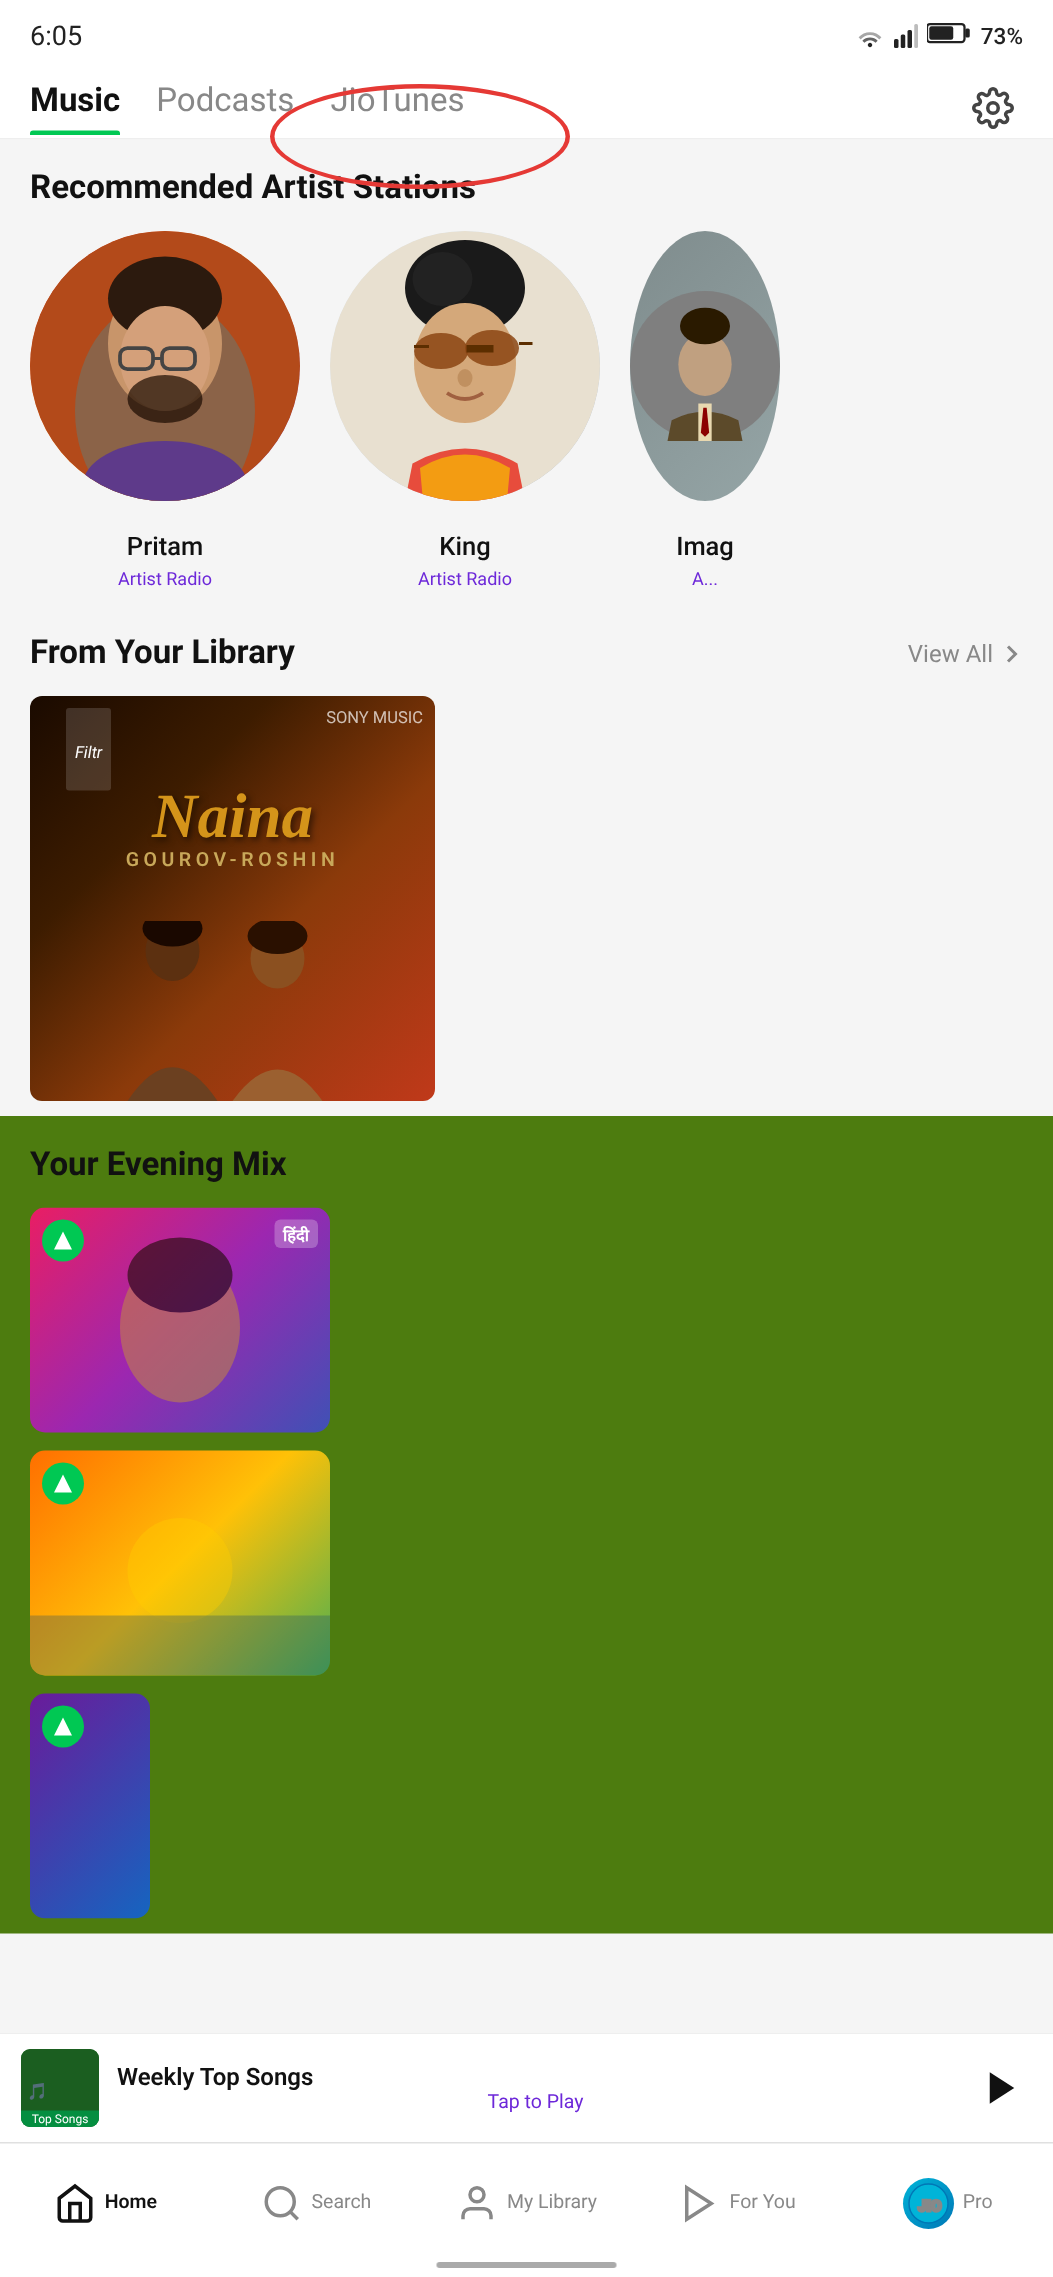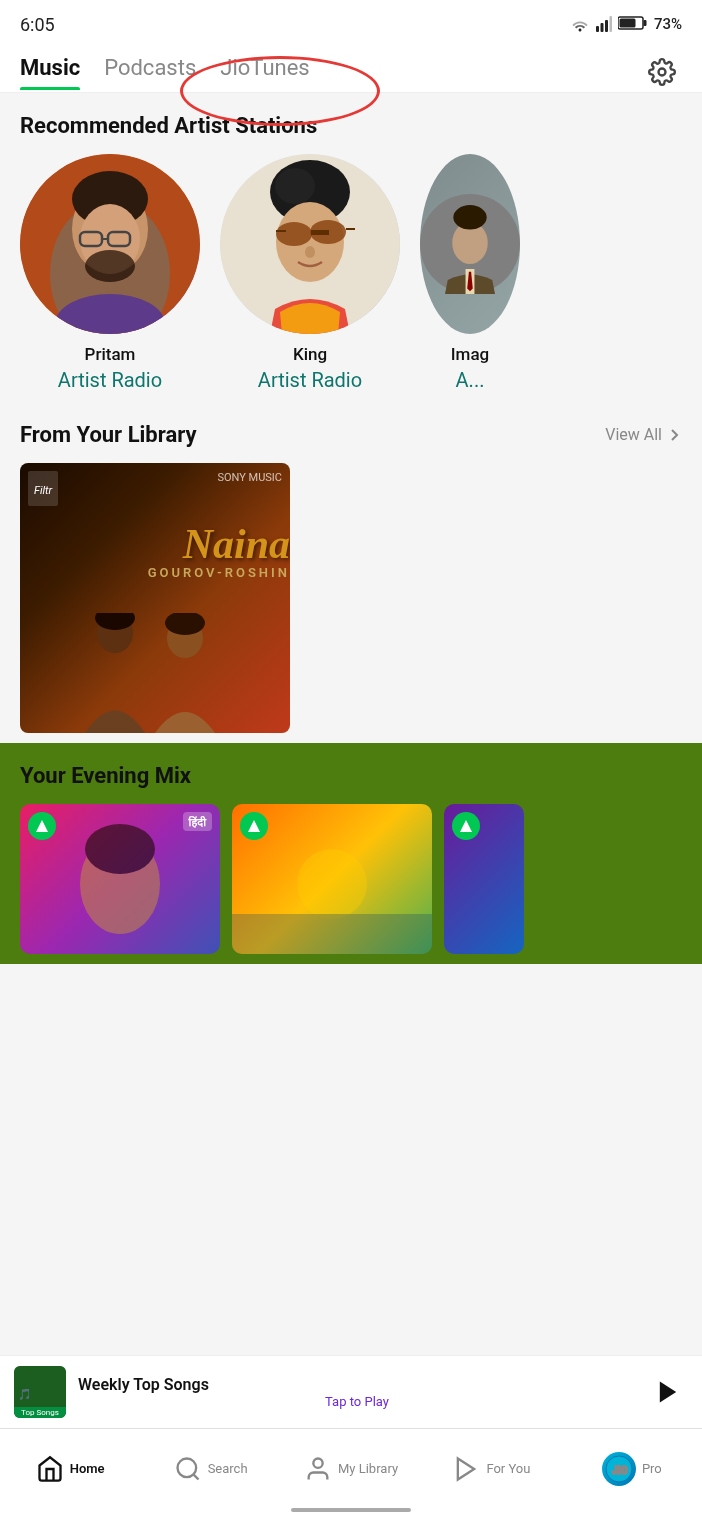--- a/index.html
+++ b/index.html
@@ -168,24 +168,25 @@
     }
     .artist-avatar.imag {
       background: linear-gradient(135deg, #7f8c8d 0%, #95a5a6 100%);
     }
 
     .artist-name {
       font-size: 17px;
       font-weight: 500;
       color: #111;
       text-align: center;
+      margin-top: 11px;
     }
     .artist-sub {
-      font-size: 20px;
-      color: #0f766e;
+      font-size: 12px;
+      color: #6d28d9;
       text-align: center;
       margin-top: -6px;
     }
 
     
     .library-section {
       background: #f5f5f5;
       padding: 20px 0 10px 0;
     }
     .album-card {
@@ -198,44 +199,44 @@
       border-radius: 8px;
       overflow: hidden;
       background: linear-gradient(135deg, #1a0a00 0%, #3d1c00 30%, #8B3A0A 60%, #c0391a 100%);
       position: relative;
       display: flex;
       align-items: center;
       justify-content: center;
     }
     .naina-text {
       position: absolute;
-      text-align: right;
+      text-align: center;
       width: 100%;
     }
     .naina-title {
       font-size: 42px;
       font-weight: 900;
       color: #d4941a;
       font-style: italic;
       font-family: Georgia, serif;
       text-shadow: 2px 2px 4px rgba(0,0,0,0.5);
       line-height: 1;
     }
     .naina-subtitle {
       font-size: 13px;
       color: #c8a85a;
       letter-spacing: 3px;
       font-weight: 600;
     }
     .album-badge-top-left {
       position: absolute;
       top: 8px;
-      left: 8px;
+      left: 24px;
       background: rgba(255,255,255,0.15);
-      padding: 8px 6px;
+      padding: 18px 6px;
       border-radius: 2px;
     }
     .album-badge-top-left span {
       font-size: 11px;
       color: #fff;
       font-style: italic;
     }
     .album-badge-top-right {
       position: absolute;
       top: 8px;
@@ -253,20 +254,21 @@
     
     .evening-mix {
       background: #4d7c0f;
       padding: 20px 0 10px 0;
     }
     .mix-scroll {
       display: flex;
       gap: 12px;
       padding: 0 20px;
       overflow-x: hidden;
+      flex-direction: column;
     }
     .mix-card {
       flex-shrink: 0;
       width: 200px;
       height: 150px;
       border-radius: 10px;
       overflow: hidden;
       position: relative;
       cursor: pointer;
     }

